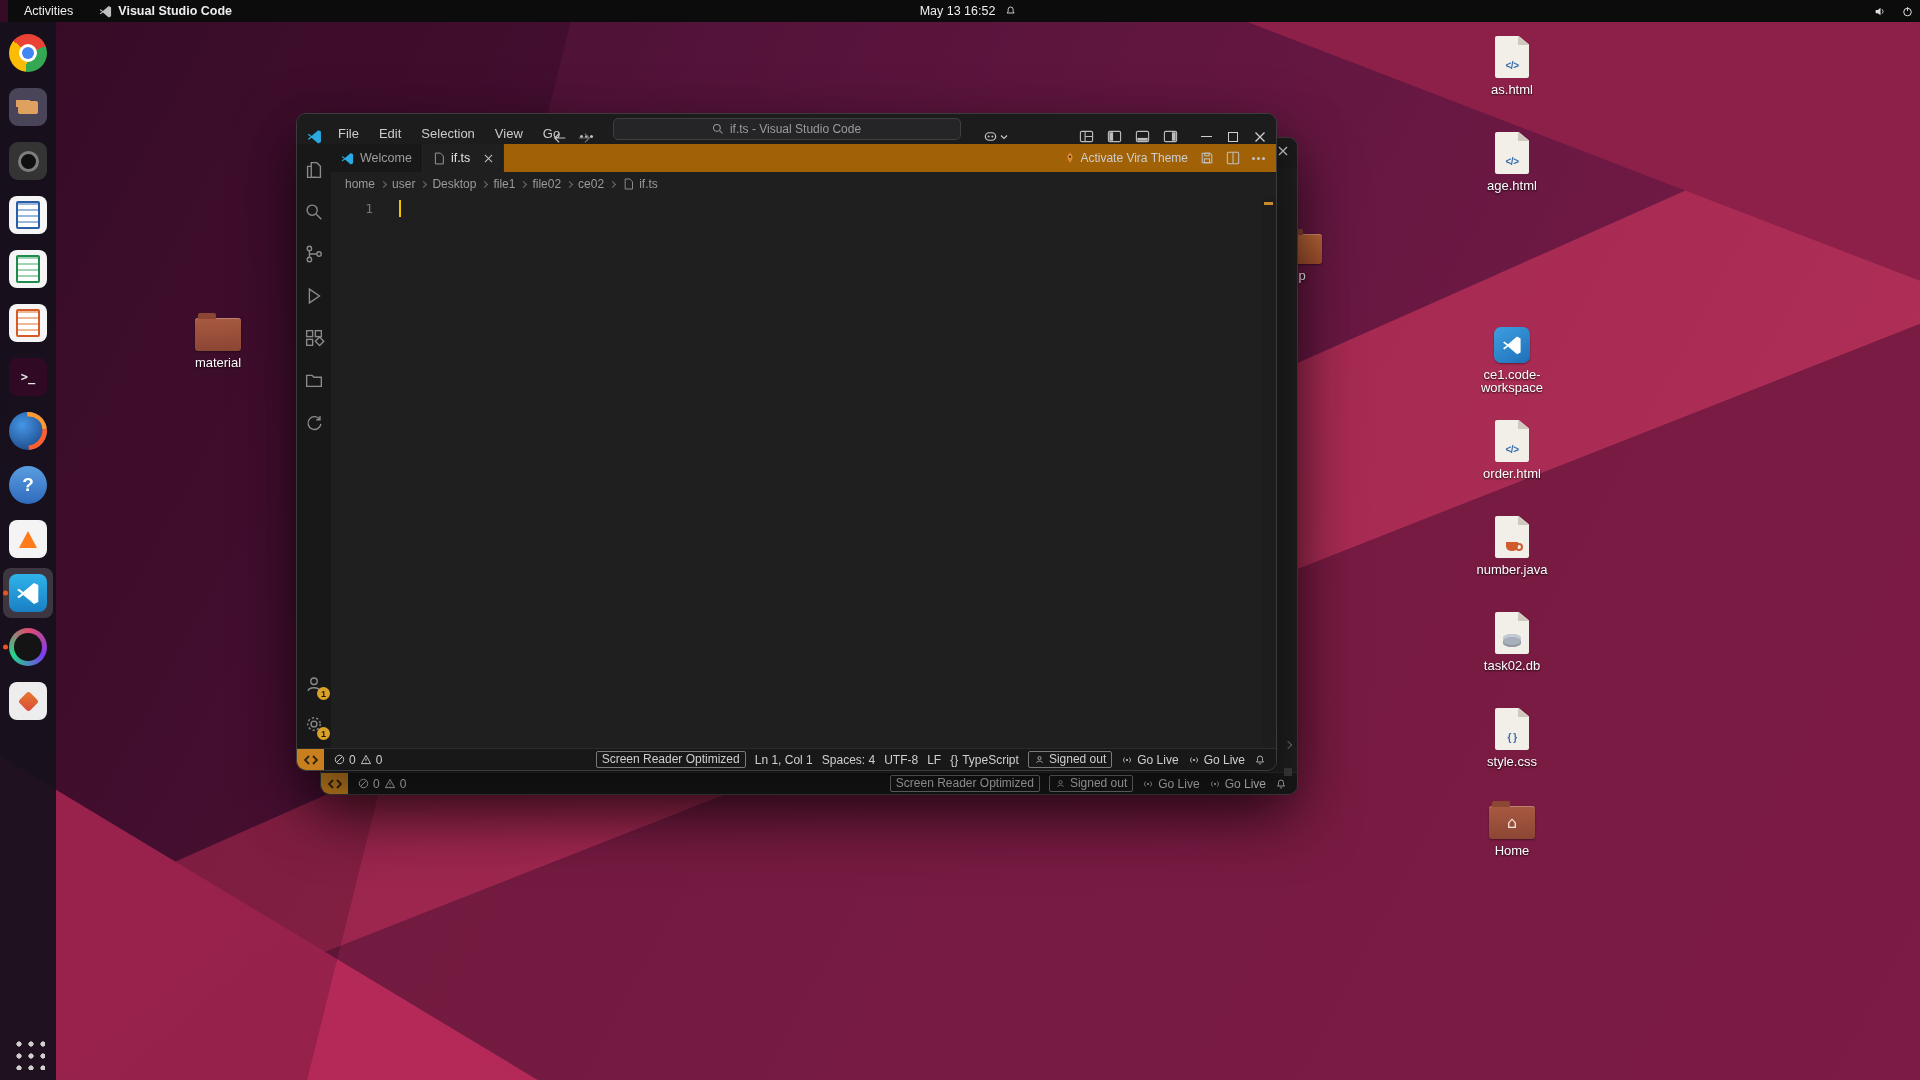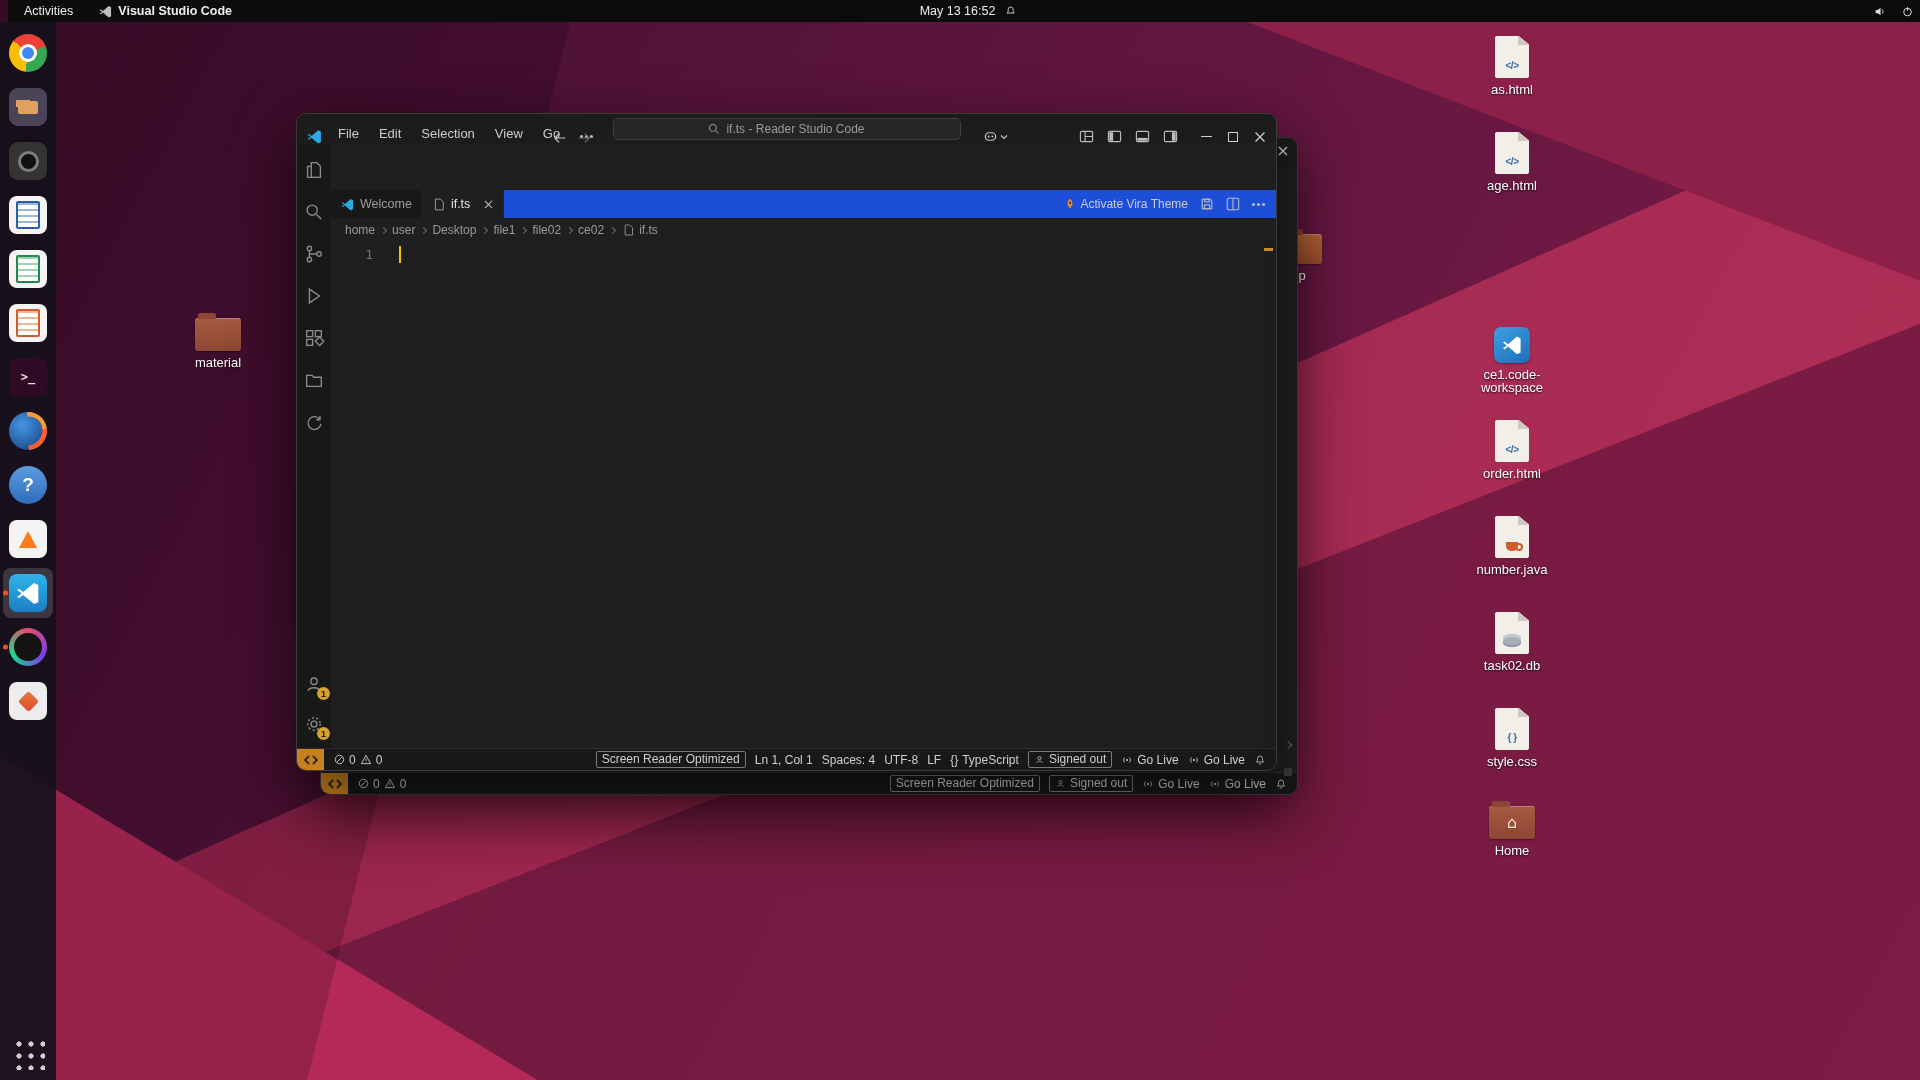--- a/index.html
+++ b/index.html
@@ -81,21 +81,21 @@
   .wc-min { width:11px; height:1px; background:#cfcfcf; display:inline-block; }
   .wc-max { width:10px; height:10px; border:1px solid #cfcfcf; display:inline-block; }
 
   .mainrow { flex:1; display:flex; min-height:0; }
   .activitybar { width:34px; background:#181818; display:flex; flex-direction:column; align-items:center; padding-top:14px; gap:18px; flex:none; }
   .ab-icon { width:24px; height:24px; position:relative; display:flex; align-items:center; justify-content:center; }
   .ab-bottom { margin-top:auto; display:flex; flex-direction:column; gap:16px; padding-bottom:12px; align-items:center; }
   .badge { position:absolute; right:-4px; bottom:-4px; min-width:13px; height:13px; border-radius:7px; background:#d9a12b; color:#201a08; font-size:9px; font-weight:bold; display:flex; align-items:center; justify-content:center; padding:0 2px; }
 
   .maincol { flex:1; display:flex; flex-direction:column; min-width:0; }
-  .tabbar { height:28px; background:#1d4ed8; display:flex; align-items:stretch; flex:none;margin-top:46px; }
+  .tabbar { height:28px; background:#a16207; display:flex; align-items:stretch; flex:none; }
   .tab { display:flex; align-items:center; gap:6px; padding:0 10px; font-size:12.5px; border-right:1px solid #252526; }
   .tab.inactive { background:#181818; color:#9d9d9d; }
   .tab.active { background:#1f1f1f; color:#e4e4e4; }
   .tab-actions { margin-left:auto; display:flex; align-items:center; gap:12px; padding-right:10px; color:#cccccc; font-size:12px; }
   .dots { width:14px; height:3px; position:relative; display:inline-block; }
   .dots::before { content:""; position:absolute; left:0; top:0; width:3px; height:3px; border-radius:50%; background:#c0c0c0; box-shadow:5px 0 0 #c0c0c0, 10px 0 0 #c0c0c0; }
 
   .breadcrumbs { height:24px; background:#1f1f1f; display:flex; align-items:center; padding-left:14px; gap:3px; font-size:12px; color:#9a9a9a; flex:none; }
   .bc-sep { width:5px; height:5px; border-right:1.4px solid #6e6e6e; border-top:1.4px solid #6e6e6e; transform:rotate(45deg); margin:0 3px; display:inline-block; }
 
@@ -280,21 +280,21 @@
               <path d="M9 1 L14 6 L9 11 M14 6 H2" stroke="#6e6e6e" stroke-width="1.4" fill="none"></path>
             </svg>
         </span>
       </span>
 
       <div class="searchbox">
         <svg width="12" height="12" viewBox="0 0 16 16">
             <circle cx="6.5" cy="6.5" r="4.5" stroke="#9b9b9b" fill="none" stroke-width="1.4"></circle>
             <path d="M10 10 L14 14" stroke="#9b9b9b" stroke-width="1.4"></path>
           </svg>
-        <span>if.ts - Reader Studio Code</span>
+        <span>if.ts - Visual Studio Code</span>
       </div>
 
       <span class="copilot">
         <svg width="15" height="15" viewBox="0 0 16 16">
             <rect x="2.5" y="4" width="11" height="8" rx="4" stroke="#c5c5c5" fill="none" stroke-width="1.3"></rect>
             <circle cx="6" cy="8" r="1.1" fill="#c5c5c5"></circle>
             <circle cx="10" cy="8" r="1.1" fill="#c5c5c5"></circle>
           </svg>
         <svg width="8" height="6" viewBox="0 0 8 6">
             <path d="M1 1.5 L4 4.5 L7 1.5" stroke="#c5c5c5" stroke-width="1.2" fill="none"></path>

